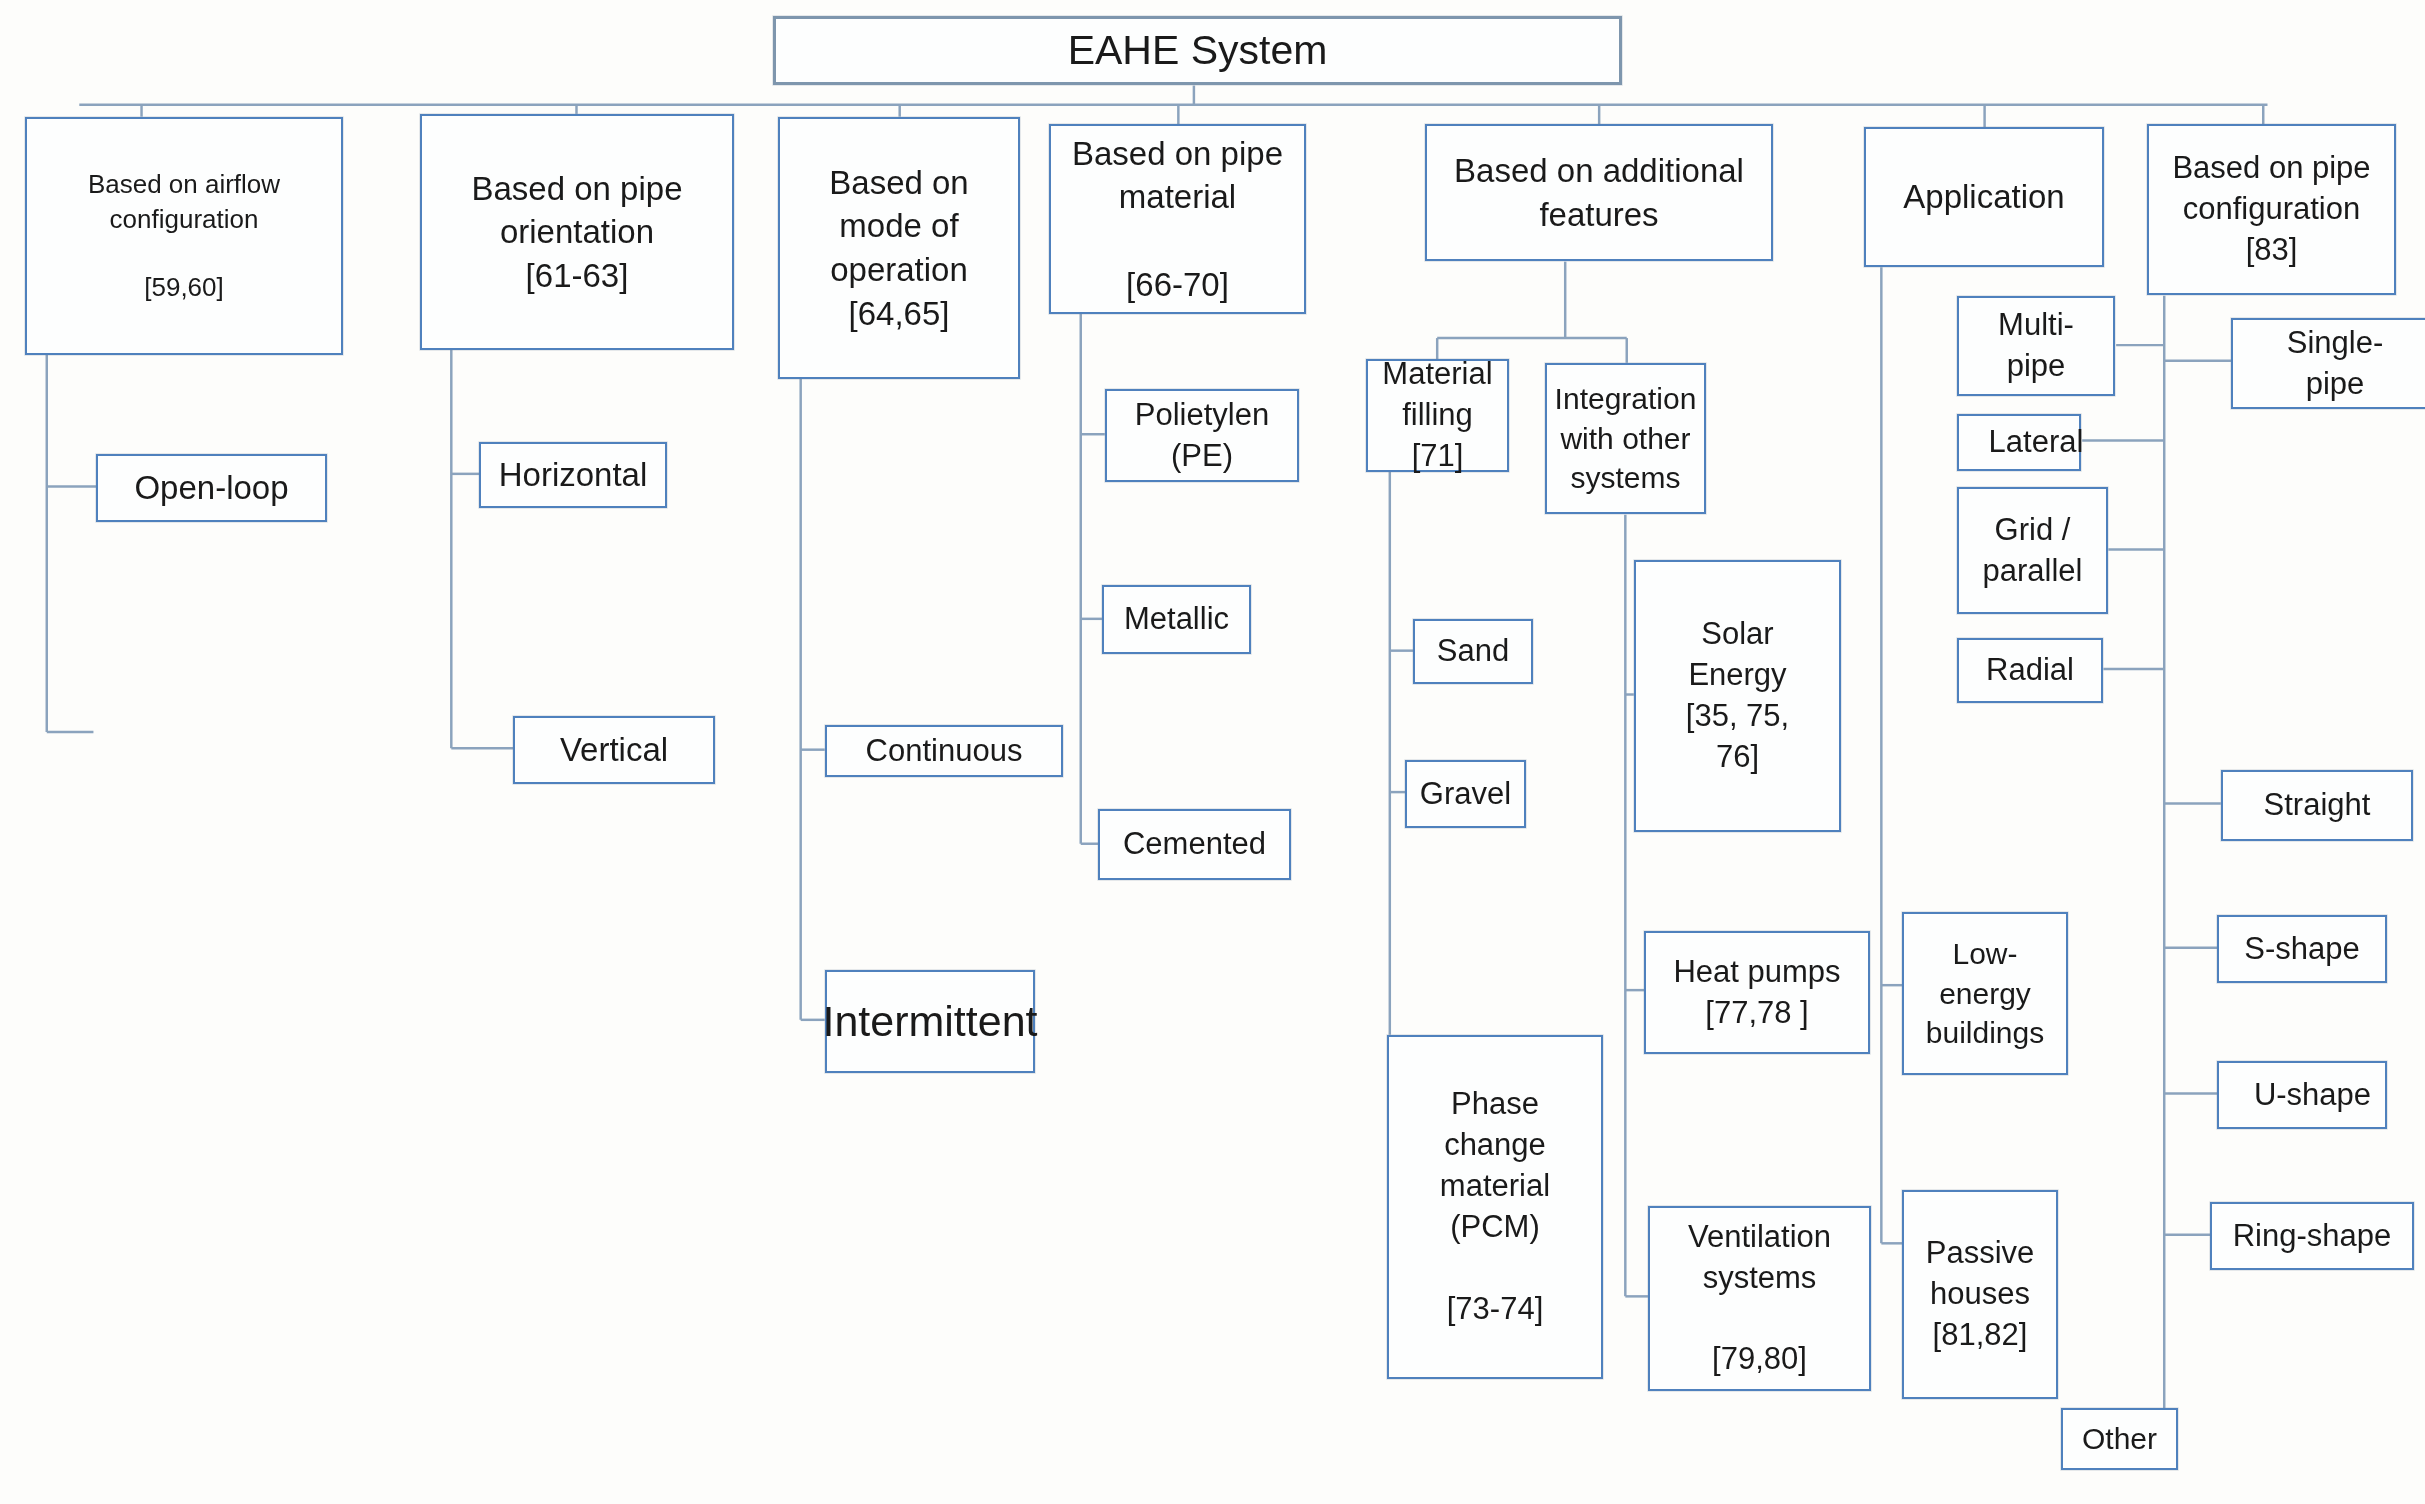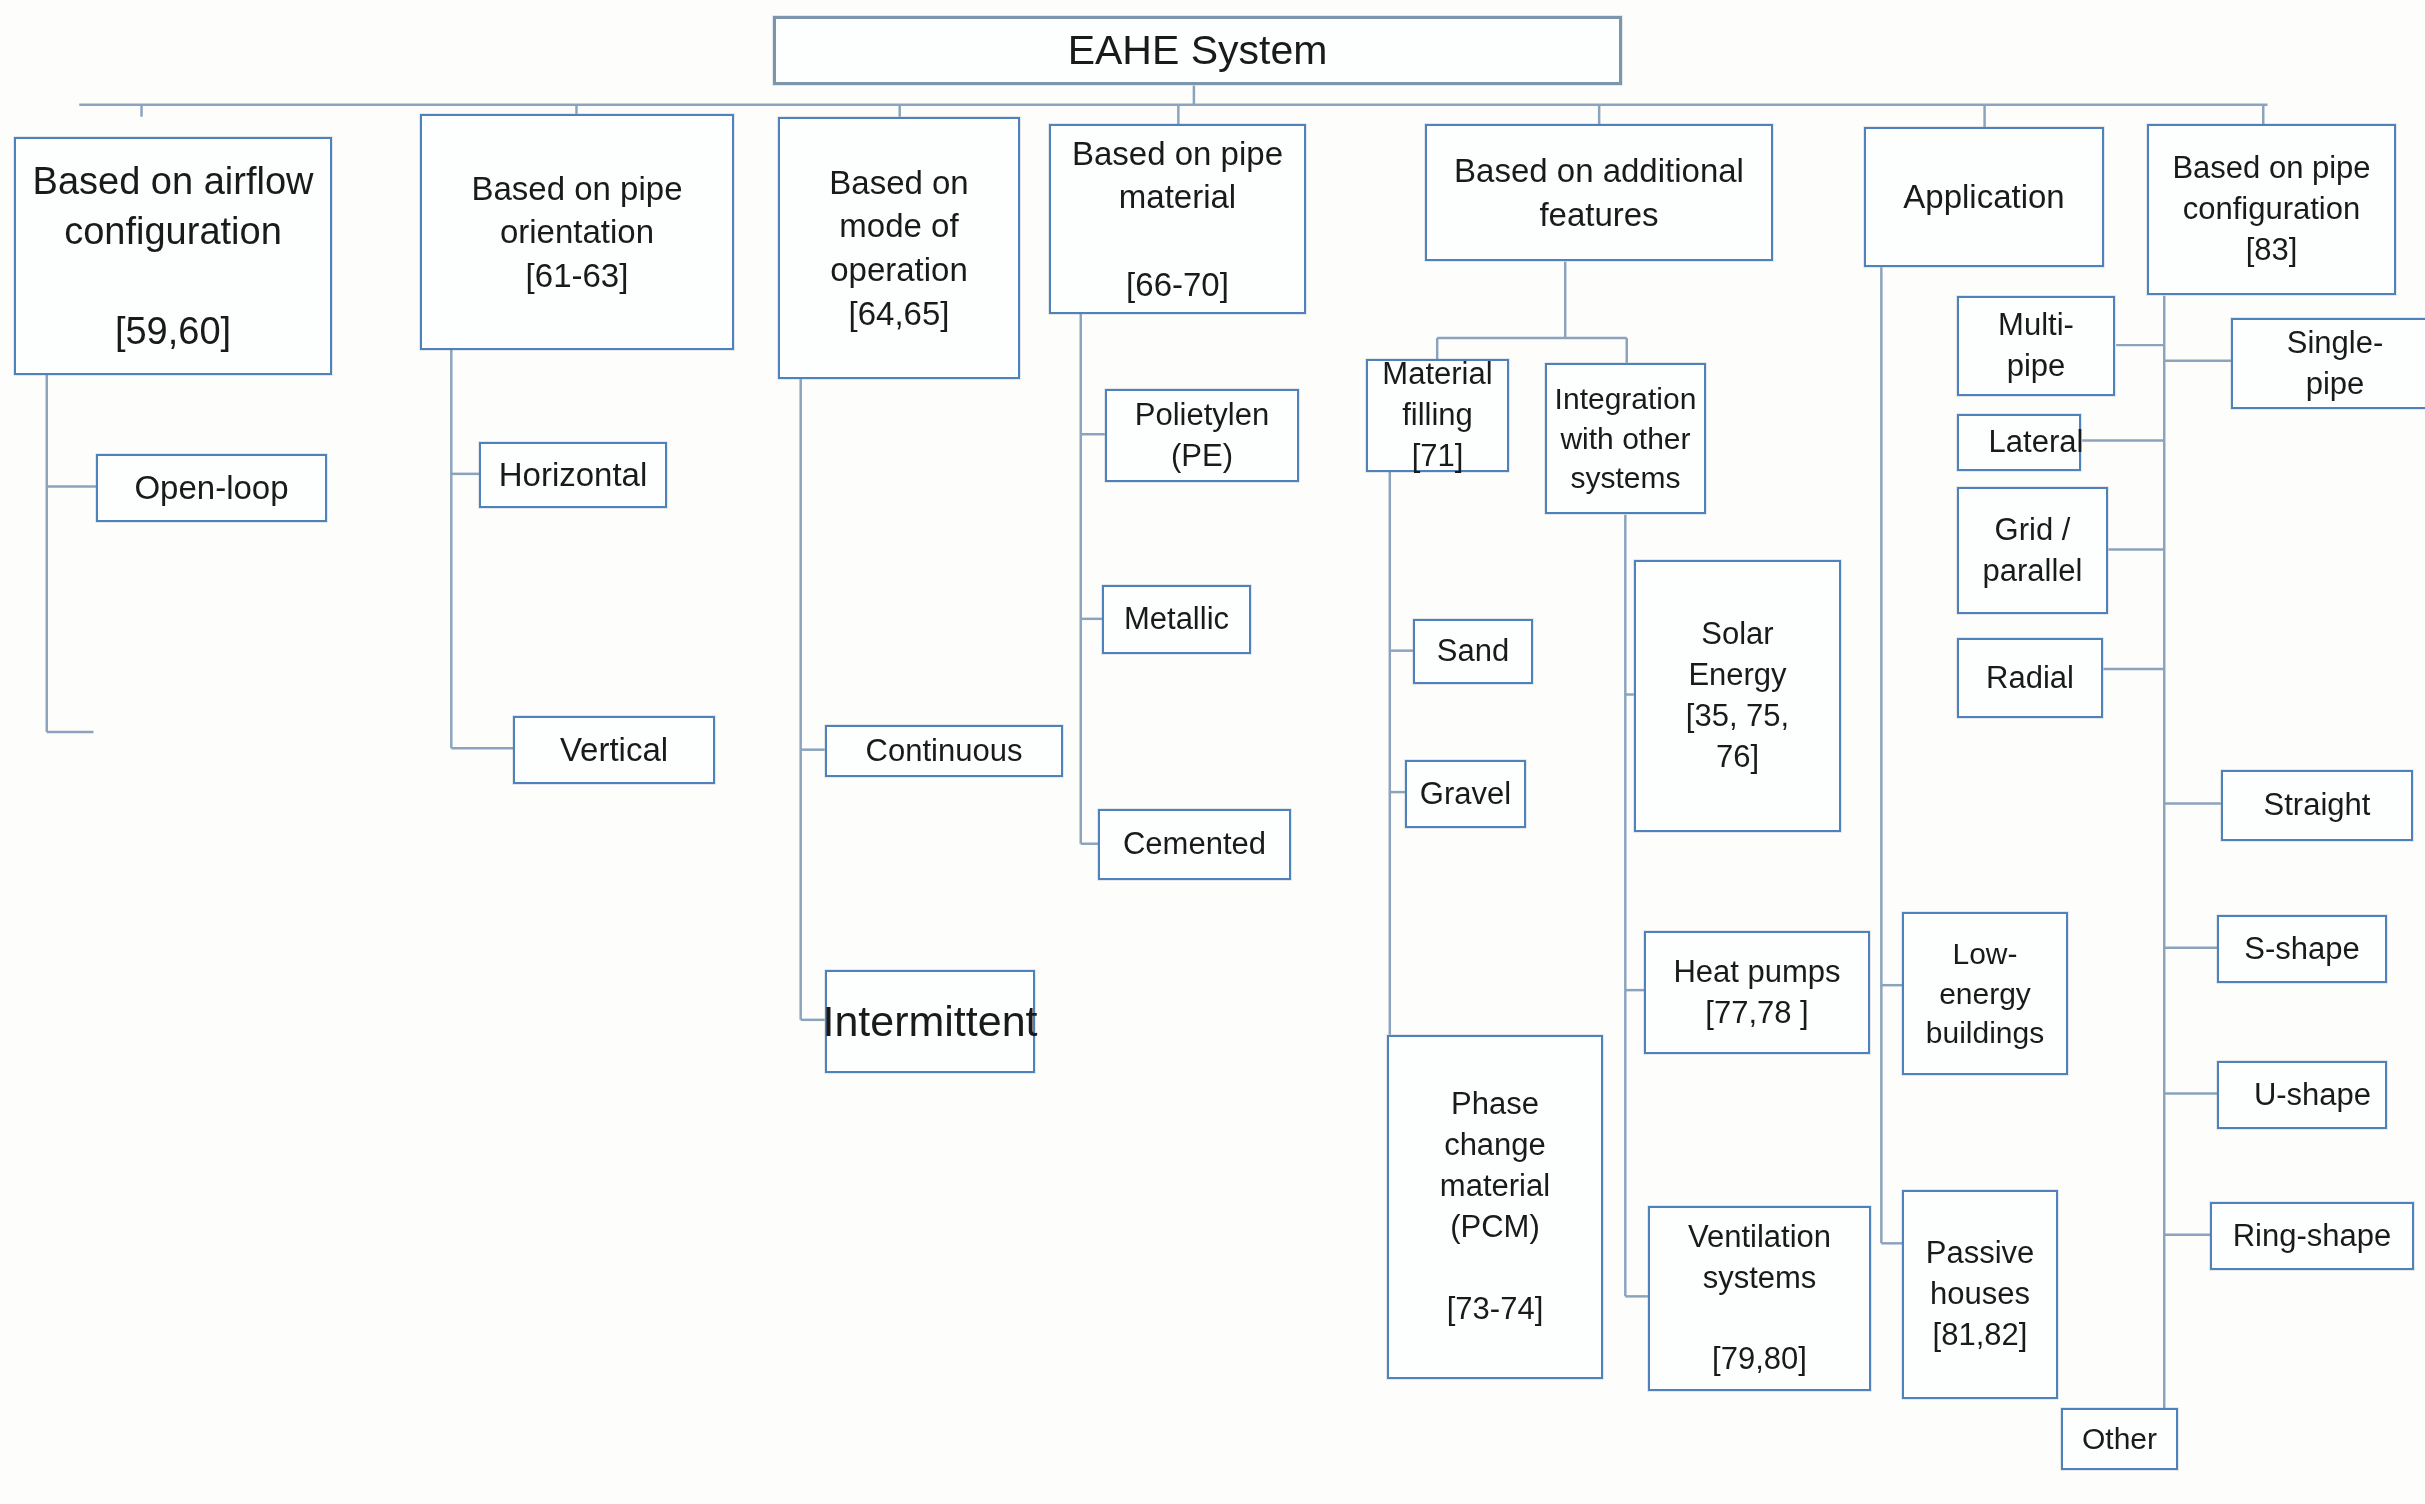--- a/index.html
+++ b/index.html
@@ -92,21 +92,21 @@
     <path d="M2974 946 H3060"></path>
     <path d="M3060 510 H3155"></path>
     <path d="M3060 1136 H3140"></path>
     <path d="M3060 1340 H3135"></path>
     <path d="M3060 1546 H3135"></path>
     <path d="M3060 1746 H3125"></path>
   </svg>
 
   <div class="node title" style="left:773px;top:15.6px;width:849px;height:69px;">EAHE System</div>
 
-  <div class="node" style="left:14px;top:117px;width:318px;height:238px;font-size:38px;margin-top:20px;">Based on airflow
+  <div class="node" style="left:25px;top:117px;width:318px;height:238px;font-size:26px;">Based on airflow
 configuration
 
 [59,60]</div>
   <div class="node" style="left:420px;top:114px;width:314px;height:236px;font-size:33px;">Based on pipe
 orientation
 [61-63]</div>
   <div class="node" style="left:778px;top:117px;width:242px;height:262px;font-size:33px;">Based on
 mode of
 operation
 [64,65]</div>
@@ -162,21 +162,21 @@
 buildings</div>
   <div class="node" style="left:1902px;top:1190px;width:156px;height:209px;">Passive
 houses
 [81,82]</div>
 
   <div class="node" style="left:1957px;top:296px;width:158px;height:100px;">Multi-
 pipe</div>
   <div class="node" style="left:1957px;top:414px;width:124px;height:57px;padding-left:41px;">Lateral</div>
   <div class="node" style="left:1957px;top:487px;width:151px;height:127px;">Grid /
 parallel</div>
-  <div class="node" style="left:1957px;top:638px;width:146px;height:80px;">Radial</div>
+  <div class="node" style="left:1957px;top:638px;width:146px;height:65px;">Radial</div>
   <div class="node" style="left:2231px;top:318px;width:208px;height:91px;">Single-
 pipe</div>
   <div class="node" style="left:2221px;top:770px;width:192px;height:71px;">Straight</div>
   <div class="node" style="left:2217px;top:915px;width:170px;height:68px;">S-shape</div>
   <div class="node" style="left:2217px;top:1061px;width:170px;height:68px;padding-left:28px;">U-shape</div>
   <div class="node" style="left:2210px;top:1202px;width:204px;height:68px;">Ring-shape</div>
   <div class="node" style="left:2061px;top:1408px;width:117px;height:62px;font-size:30px;">Other</div>
 
 </div>
 

